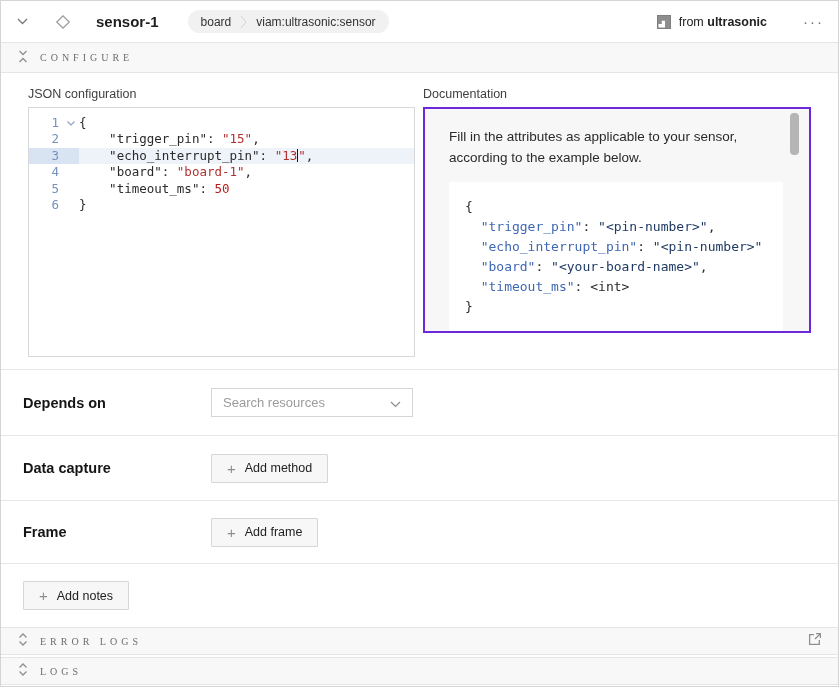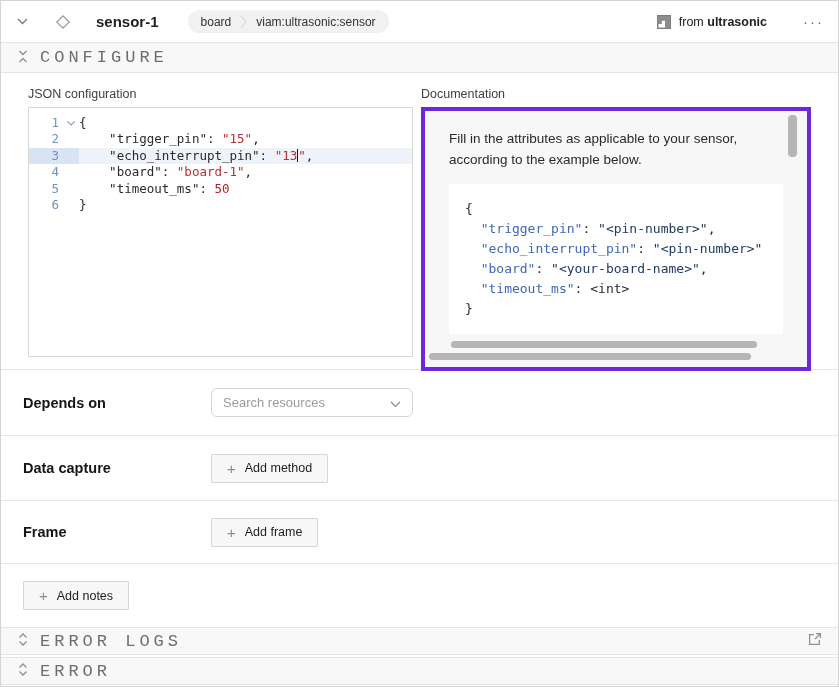--- a/index.html
+++ b/index.html
@@ -15,57 +15,57 @@
   .pill { display:inline-flex; align-items:center; gap:9px; background:#f1f1f1; border-radius:12px; height:23px; padding:0 13px; font-size:12px; color:#333; }
   .spacer { flex:1; }
   .from-wrap { display:inline-flex; align-items:flex-end; gap:8px; margin-right:20px; cursor:pointer; }
   .from-text { font-size:12.5px; color:#222; }
   .from-text b { font-weight:700; }
   .dots { font-size:15px; color:#6f6f6f; letter-spacing:2px; line-height:10px; cursor:pointer; user-select:none; }
 
   
   .section-bar { height:31px; background:#f8f8f8; border-top:1px solid #e5e5e5; border-bottom:1px solid #e5e5e5; display:flex; align-items:center; padding:0 16px 0 17px; gap:12px; cursor:pointer; }
   .section-bar.slim { height:28px; }
-  .bar-title { font-family:Liberation Mono, monospace; font-size:17px; letter-spacing:4px; color:#6e6e6e; }
+  .bar-title { font-family:Liberation Serif, serif; font-size:10px; letter-spacing:4px; color:#6e6e6e; }
   .bar-gap { height:2px; background:#fff; }
 
   
   .configure-body { height:296px; padding:14px 27px 0 27px; display:flex; gap:8px; background:#fff; }
   .field-label { font-size:12.5px; color:#3f3f3f; margin-bottom:6px; }
 
   .col-left { width:391px; }
   .editor { height:250px; border:1px solid #d8d8d8; background:#fff; padding-top:7px; font-family:"DejaVu Sans Mono", monospace; font-size:12.5px; line-height:16.4px; cursor:text; }
   .ed-line { display:flex; height:16.4px; }
   .ed-num { width:34px; text-align:right; color:#7691bb; flex:none; padding-right:4px; }
   .ed-fold { width:16px; flex:none; text-align:center; line-height:14px; cursor:pointer; }
   .ed-code { flex:1; white-space:pre; color:#2b2b2b; }
   .ed-line.active { background:#eef2f9; }
   .ed-line.active .ed-num, .ed-line.active .ed-fold { background:#d9e4f3; }
   .tok-plain { color:#2b2b2b; }
   .tok-string { color:#b23230; }
   .tok-number { color:#b91c1c; }
   .tok-cursor { display:inline-block; width:0; border-left:1.5px solid #141414; height:13px; vertical-align:-2px; }
 
   .col-right { width:392px; }
-  .doc-panel { height:264px; border:4px solid #6d28d9; background:#f7f7f7; position:relative; padding:17px 24px 0 24px; overflow:hidden; }
+  .doc-panel { height:226px; border:2px solid #6d28d9; background:#f7f7f7; position:relative; padding:17px 24px 0 24px; overflow:hidden; }
   .doc-text { font-size:13.5px; line-height:21px; color:#2a2a2a; max-width:330px; }
   .doc-code { margin-top:14px; background:#ffffff; width:334px; height:150px; padding:15px 0 15px 16px; overflow:hidden; }
   .doc-line { font-family:"DejaVu Sans Mono", monospace; font-size:13px; line-height:20px; white-space:pre; }
   .tok-dkey { color:#3f67b5; }
   .tok-dstr { color:#1f3a63; }
   .scroll-thumb { position:absolute; background:#b5b5b5; border-radius:4px; }
   .vthumb { right:10px; top:4px; width:9px; height:42px; }
   .hthumb-code { left:26px; top:230px; width:306px; height:7px; }
   .hthumb-panel { left:4px; top:242px; width:322px; height:7px; }
 
   
   .row { display:flex; align-items:center; padding-left:22px; border-top:1px solid #e7e7e7; background:#fff; }
   .row-depends { height:66px; } .row-capture { height:65px; } .row-frame { height:63px; } .row-notes { height:64px; }
   .row-label { width:188px; font-size:14.5px; font-weight:700; color:#151515; }
-  .select { width:202px; height:29px; border:1px solid #d6d6d6; background:#fff; border-radius:6px; display:flex; align-items:center; justify-content:space-between; padding:0 11px; cursor:pointer; }
+  .select { width:202px; height:29px; border:1px solid #d6d6d6; background:#fff; border-radius:0; display:flex; align-items:center; justify-content:space-between; padding:0 11px; cursor:pointer; }
   .select .ph { font-size:13px; color:#9b9b9b; }
   .add-btn { display:inline-flex; align-items:center; gap:9px; height:29px; padding:0 15px; background:#f7f7f7; border:1px solid #d6d6d6; border-radius:1px; font-family:"Liberation Sans", sans-serif; font-size:12.5px; color:#222; cursor:pointer; }
   .add-btn .plus { color:#8d8d8d; font-size:15px; font-weight:400; line-height:1; }
 </style>
 </head>
 <body>
 
 <div class="frame">
 
   <div class="top-header">
@@ -223,16 +223,16 @@
     </span>
   </div>
   <div class="bar-gap"></div>
   <div class="section-bar slim">
     <span class="icon">
       <svg width="10" height="13" viewBox="0 0 10 13">
           <polyline points="1.5,4.5 5,1 8.5,4.5" fill="none" stroke="#8f8f8f" stroke-width="1.3"></polyline>
           <polyline points="1.5,8.5 5,12 8.5,8.5" fill="none" stroke="#8f8f8f" stroke-width="1.3"></polyline>
         </svg>
     </span>
-    <span class="bar-title">ERROR</span>
+    <span class="bar-title">LOGS</span>
   </div>
 
 </div>
 
 </body></html>

